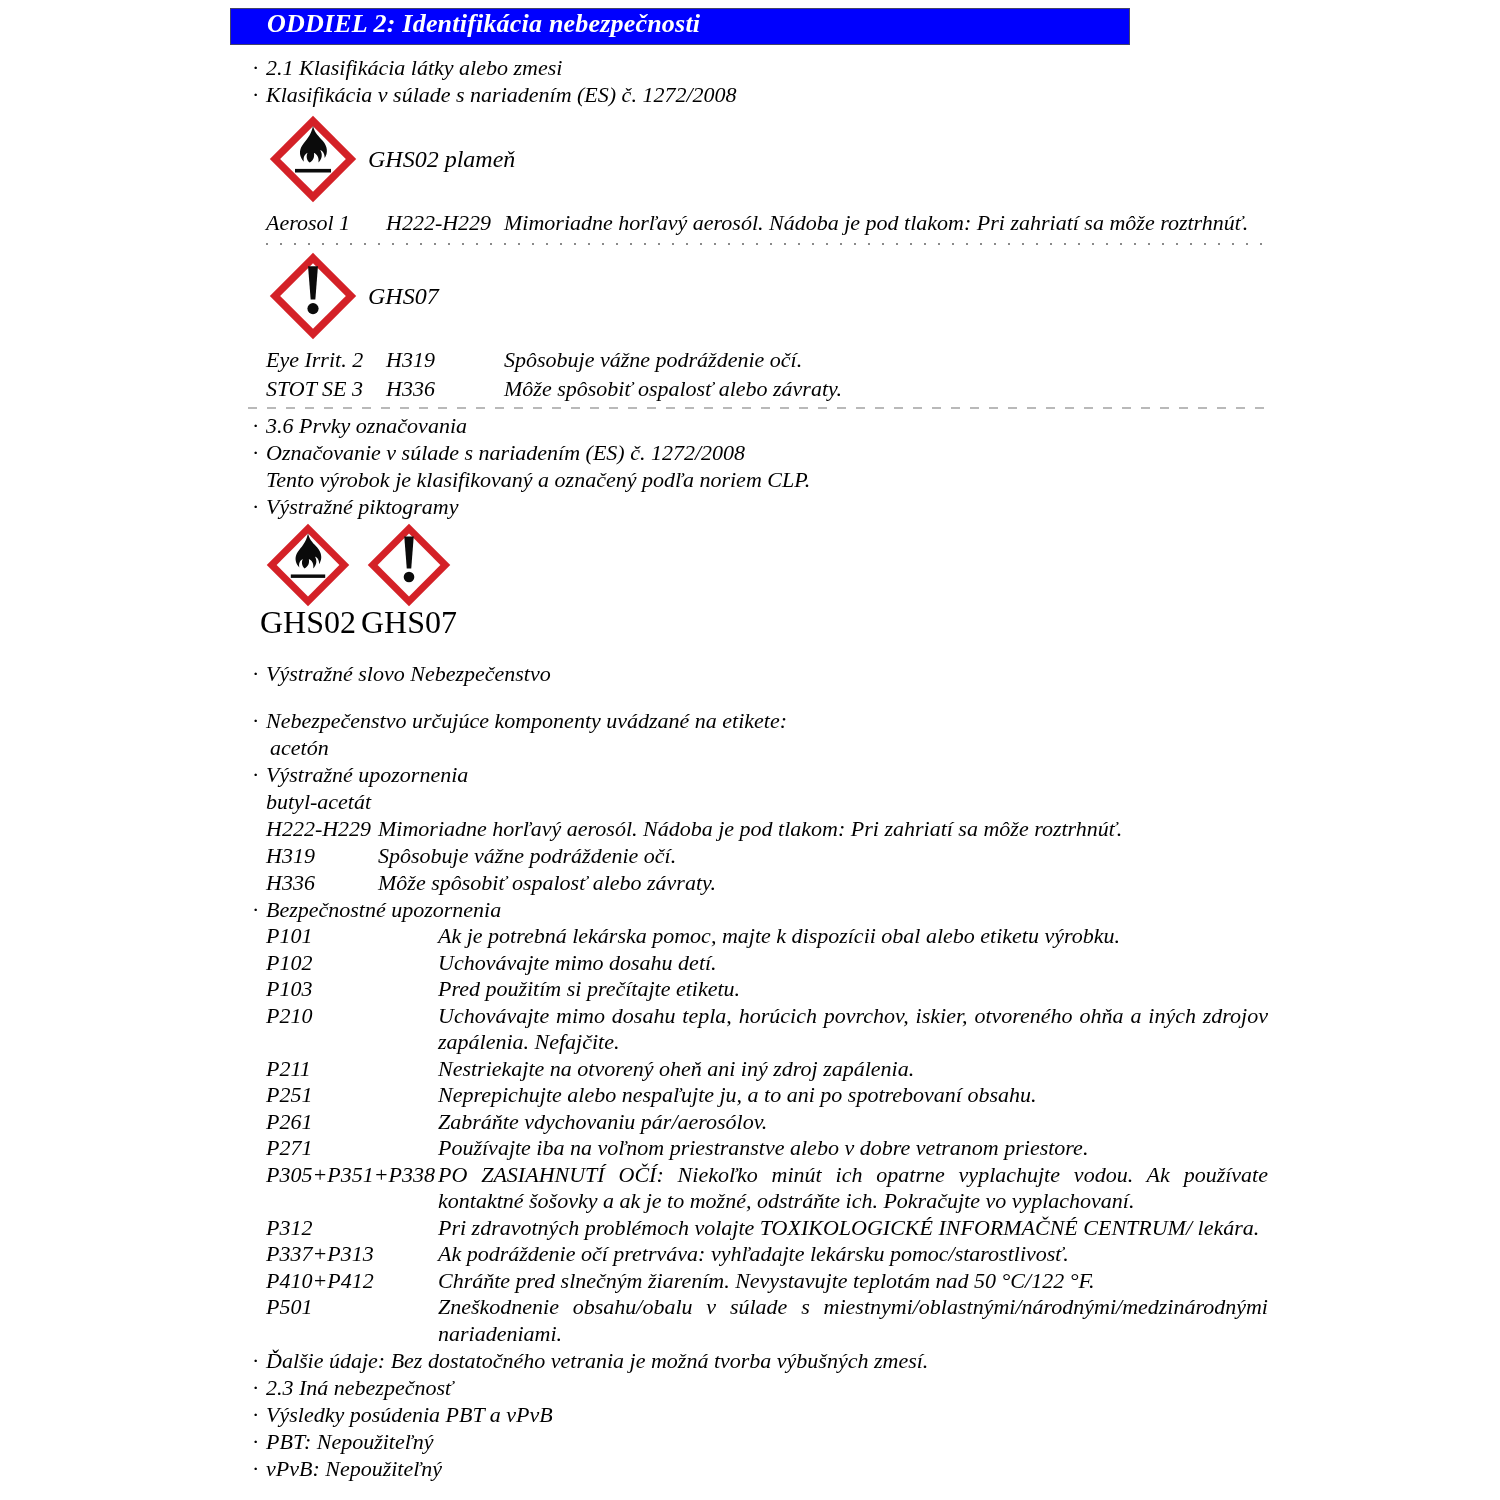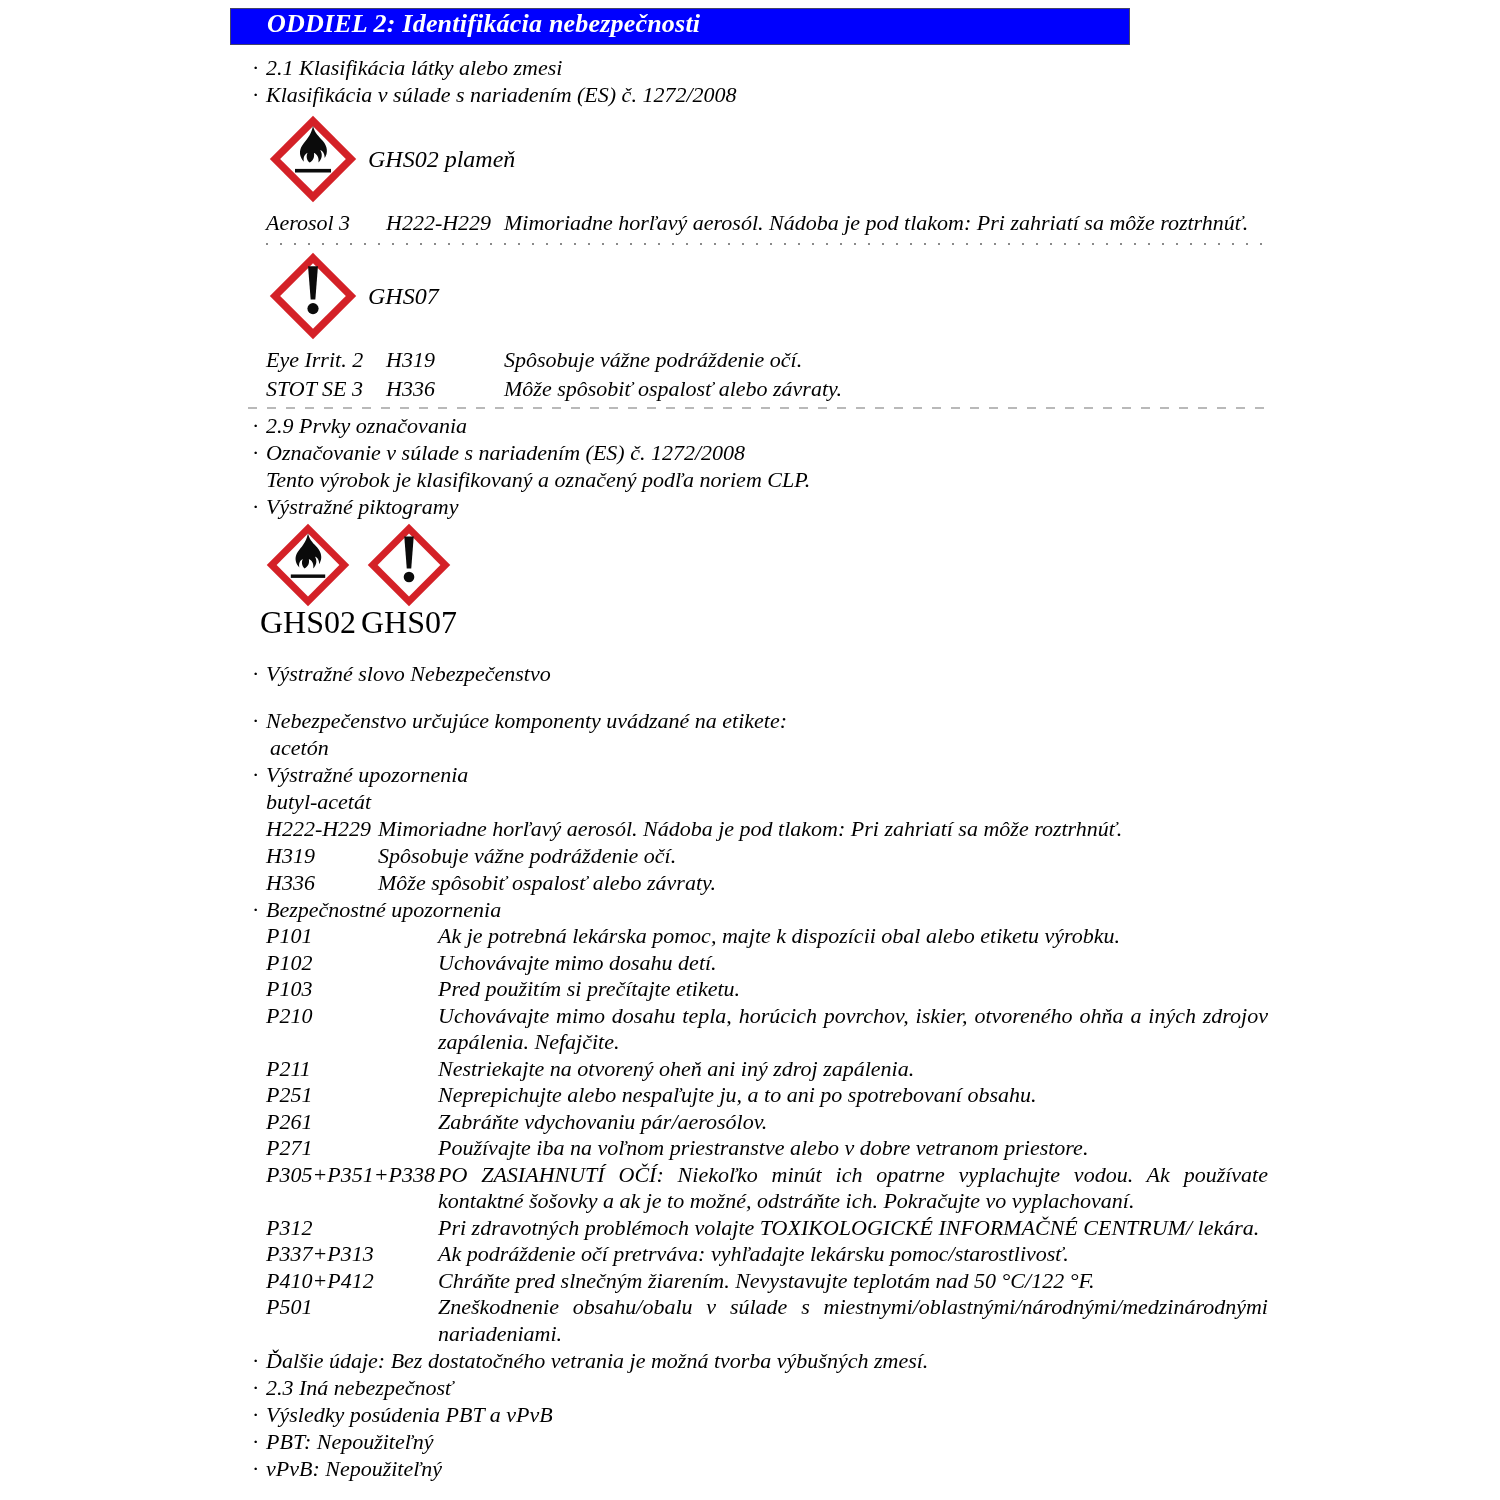--- a/index.html
+++ b/index.html
@@ -113,21 +113,21 @@
     <div class="line b bold">Klasifikácia v súlade s nariadením (ES) č. 1272/2008</div>
 
     <div class="picto-row">
       <svg class="picto" viewBox="0 0 100 100">
           <use href="#sym-flame"></use>
         </svg>
       <span class="picto-label">GHS02 plameň</span>
     </div>
 
     <div class="hz-grid">
-      <span class="hz-cls">Aerosol 3</span>
+      <span class="hz-cls">Aerosol 1</span>
       <span class="hz-code">H222-H229</span>
       <span class="hz-text">Mimoriadne horľavý aerosól. Nádoba je pod tlakom: Pri zahriatí sa môže roztrhnúť.</span>
     </div>
 
     <div class="sep-dotted"></div>
 
     <div class="picto-row">
       <svg class="picto" viewBox="0 0 100 100">
           <use href="#sym-exclaim"></use>
         </svg>
@@ -140,21 +140,21 @@
       <span class="hz-text">Spôsobuje vážne podráždenie očí.</span>
     </div>
     <div class="hz-grid">
       <span class="hz-cls">STOT SE 3</span>
       <span class="hz-code">H336</span>
       <span class="hz-text">Môže spôsobiť ospalosť alebo závraty.</span>
     </div>
 
     <div class="sep-dashed"></div>
 
-    <div class="line b bold">2.9 Prvky označovania</div>
+    <div class="line b bold">3.6 Prvky označovania</div>
     <div class="line b bold">Označovanie v súlade s nariadením (ES) č. 1272/2008</div>
     <div class="line">Tento výrobok je klasifikovaný a označený podľa noriem CLP.</div>
     <div class="line b bold">Výstražné piktogramy</div>
 
     <div class="picto-pair">
       <div class="pair-item">
         <svg class="picto" viewBox="0 0 100 100">
             <use href="#sym-flame"></use>
           </svg>
         <span class="pair-label">GHS02</span>

